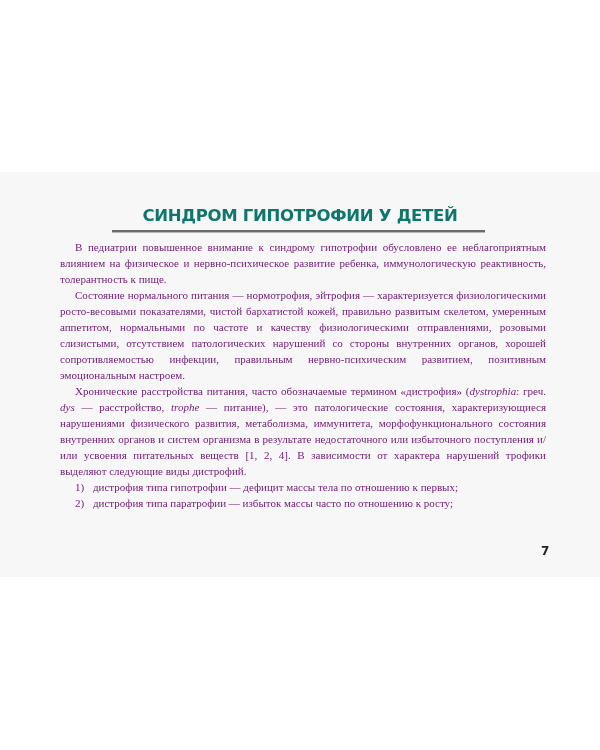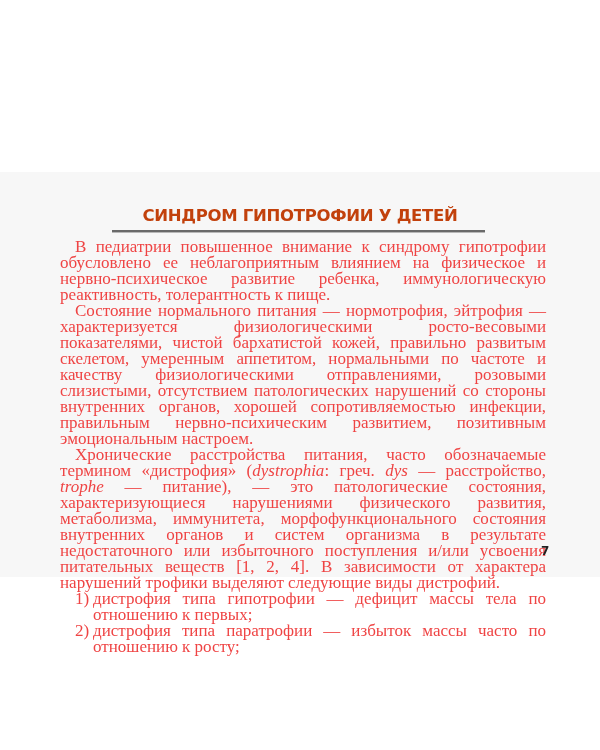--- a/index.html
+++ b/index.html
@@ -21,41 +21,41 @@
     .heading {
       position: absolute;
       left: 0;
       top: 34px;
       width: 600px;
       text-align: center;
       font-family: "DejaVu Sans", sans-serif;
       font-weight: bold;
       font-size: 16.5px;
       letter-spacing: -0.3px;
-      color: #c2410c;
+      color: #0f766e;
       margin: 0;
     }
     .rule {
       position: absolute;
       left: 112px;
       top: 58px;
       width: 373px;
       height: 2px;
       background: #6a6a6a;
       border-bottom: 1px solid #b8b8b8;
     }
     .body {
       position: absolute;
       left: 60px;
       top: 67px;
       width: 486px;
       font-family: "Liberation Serif", serif;
-      font-size: 17px;
+      font-size: 11px;
       line-height: 16px;
-      color: #ef4444;
+      color: #701a75;
       text-align: justify;
     }
     .body p {
       margin: 0;
       text-indent: 15px;
     }
     .body p.noindent { text-indent: 0; }
     .body ol {
       list-style: none;
       margin: 0;

